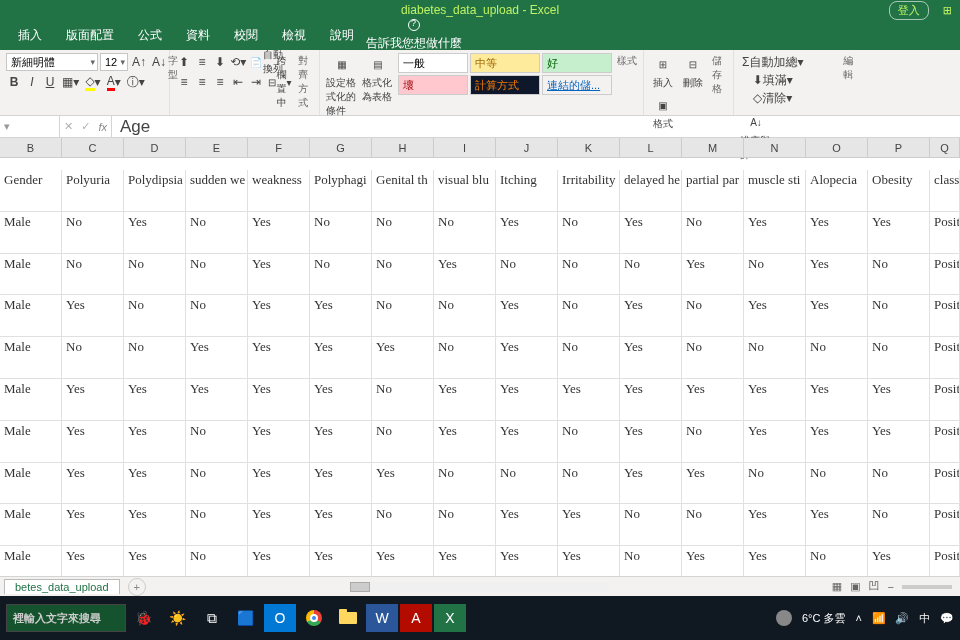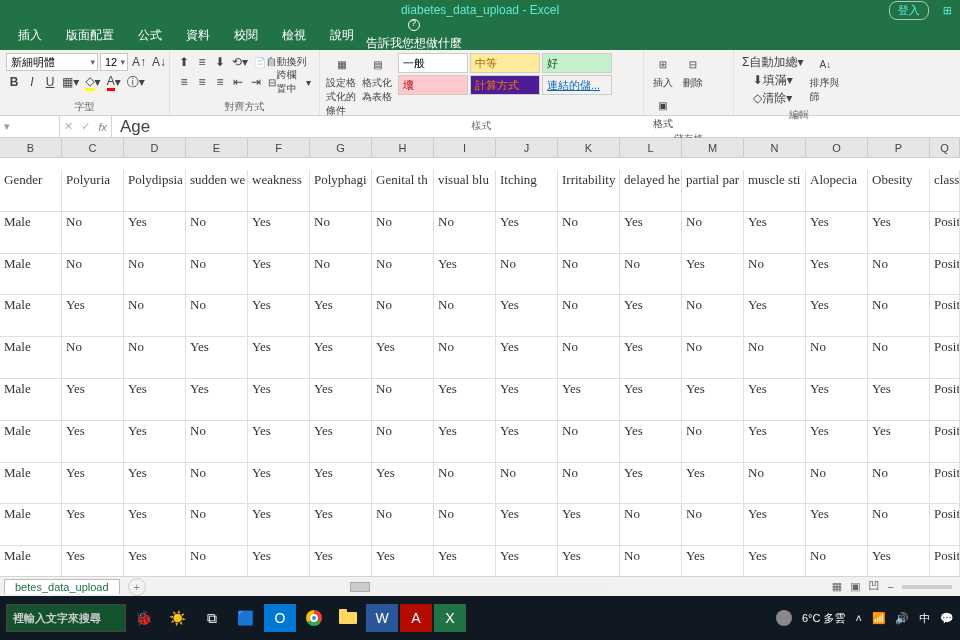--- a/index.html
+++ b/index.html
@@ -1,46 +1,46 @@
 <!DOCTYPE html>
 <html><head>
 <meta charset="utf-8">
 <style>
 * { margin: 0; padding: 0; box-sizing: border-box; font-family: "Microsoft JhengHei", "Segoe UI", sans-serif; }
 body { width: 960px; height: 640px; overflow: hidden; background: #fff; font-size: 12px; }
 
-.titlebar { height: 20px; background: #217346; color: #5eead4; display: flex; align-items: center; justify-content: center; position: relative; font-size: 12px; }
+.titlebar { height: 20px; background: #217346; color: #bef264; display: flex; align-items: center; justify-content: center; position: relative; font-size: 12px; }
 .titlebar .title { white-space: nowrap; }
 .titlebar .right { position: absolute; right: 8px; display: flex; gap: 14px; align-items: center; }
 .titlebar .right span { font-size: 11px; border-radius: 8px; }
 .signin-box { border: 1px solid rgba(255,255,255,0.6); padding: 1px 8px; font-size: 11px; }
 
 .menubar { height: 30px; background: #217346; color: #fff; display: flex; align-items: center; padding: 0 6px; }
 .menubar .tab { padding: 0 12px; font-size: 12px; cursor: pointer; line-height: 28px; }
 .menubar .tell { display: flex; align-items: center; gap: 4px; font-size: 12px; flex-direction: column; }
 .menubar .bulb { width: 12px; height: 12px; border: 1px solid #fff; border-radius: 50%; position: relative; }
 .menubar .bulb::after { content: "?"; position: absolute; left: 2px; top: -2px; font-size: 9px; }
 
 .ribbon { height: 66px; background: #f3f2f1; border-bottom: 1px solid #d4d4d4; display: flex; }
-.ribbon-group { border-right: 1px solid #e1e1e1; padding: 3px 6px 1px 6px; display: flex; flex-direction: column; justify-content: space-between; }
+.ribbon-group { border-right: 1px solid #e1e1e1; padding: 3px 6px 1px 6px; display: flex; flex-direction: row; justify-content: space-between; }
 .ribbon-group .controls { display: flex; gap: 4px; flex-wrap: wrap; align-items: flex-start; }
 .ribbon-group .label { text-align: center; font-size: 10px; color: #666; padding-top: 1px; }
 .rb-sel { height: 18px; border: 1px solid #c8c6c4; background: #fff; font-size: 11px; padding: 0 14px 0 4px; position: relative; display: inline-block; line-height: 16px; }
 .rb-sel::after { content: "▾"; position: absolute; right: 2px; top: 0; font-size: 9px; color: #666; }
 .rb-btn { min-width: 16px; height: 18px; display: inline-flex; align-items: center; justify-content: center; font-size: 12px; color: #444; padding: 0 2px; cursor: pointer; }
 .rb-row { display: flex; gap: 2px; }
 .rb-icol { width: 32px; display: flex; flex-direction: column; align-items: center; gap: 1px; font-size: 10px; color: #444; }
 .rb-icol .ic { width: 22px; height: 22px; display: flex; align-items: center; justify-content: center; border: 1px solid transparent; }
 .styles-box { display: flex; gap: 2px; }
 .style-cell { width: 70px; height: 20px; border: 1px solid #ccc; font-size: 11px; display: flex; align-items: center; padding: 0 4px; overflow: hidden; }
 .sc-normal { background: #fff; }
 .sc-mid { background: #ffeb9c; color: #9c6500; }
 .sc-good { background: #c6efce; color: #006100; }
 .sc-bad { background: #ffc7ce; color: #9c0006; }
-.sc-calc { background: #4c1d95; color: #fa7d00; }
+.sc-calc { background: #0f172a; color: #fa7d00; }
 .sc-link { color: #0563c1; text-decoration: underline; }
 
 .formula-bar { height: 22px; border-bottom: 1px solid #d4d4d4; display: flex; align-items: stretch; background: #fff; }
 .fb-left { width: 60px; border-right: 1px solid #d4d4d4; display: flex; align-items: center; padding: 0 4px; font-size: 11px; color: #999; }
 .fb-btns { display: flex; align-items: center; border-right: 1px solid #d4d4d4; padding: 0 4px; gap: 8px; color: #b0b0b0; font-size: 11px; }
 .fb-fx { font-style: italic; color: #888; font-size: 11px; }
 .fb-input { flex: 1; padding: 0 8px; display: flex; align-items: center; font-size: 17px; color: #444; }
 
 .grid-area { height: 438px; display: flex; flex-direction: column; overflow: hidden; background: #fff; }
 .col-headers { display: flex; height: 20px; background: #e6e6e6; border-bottom: 1px solid #ccc; }

